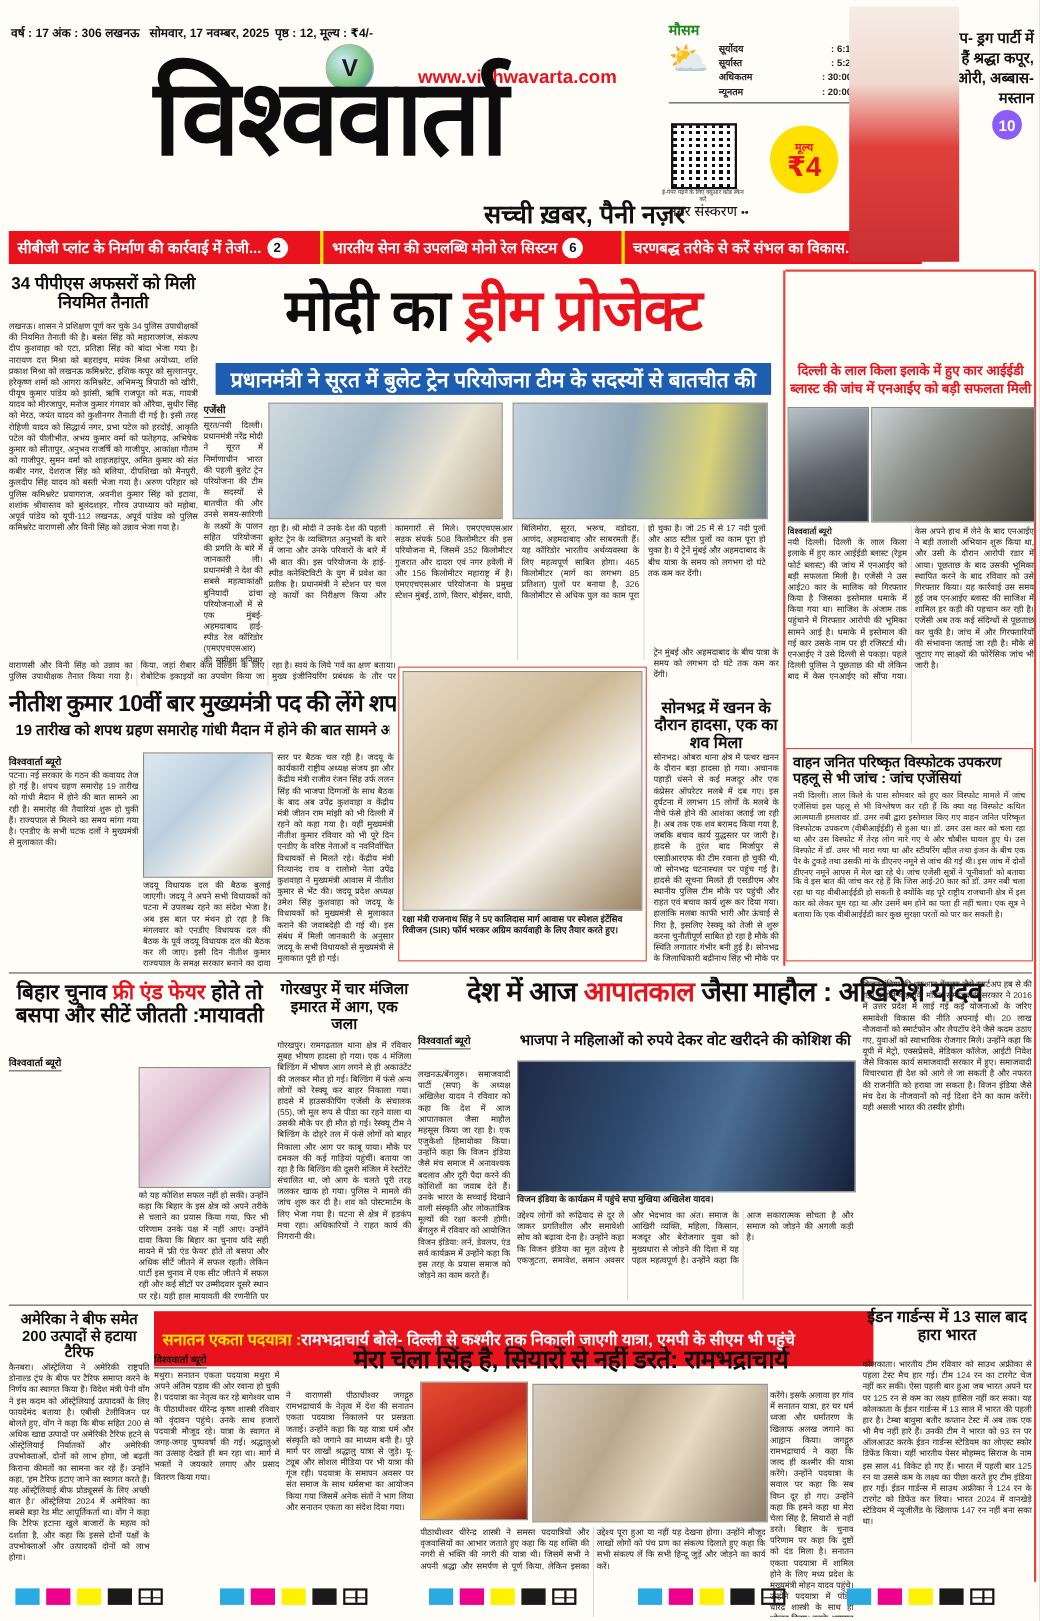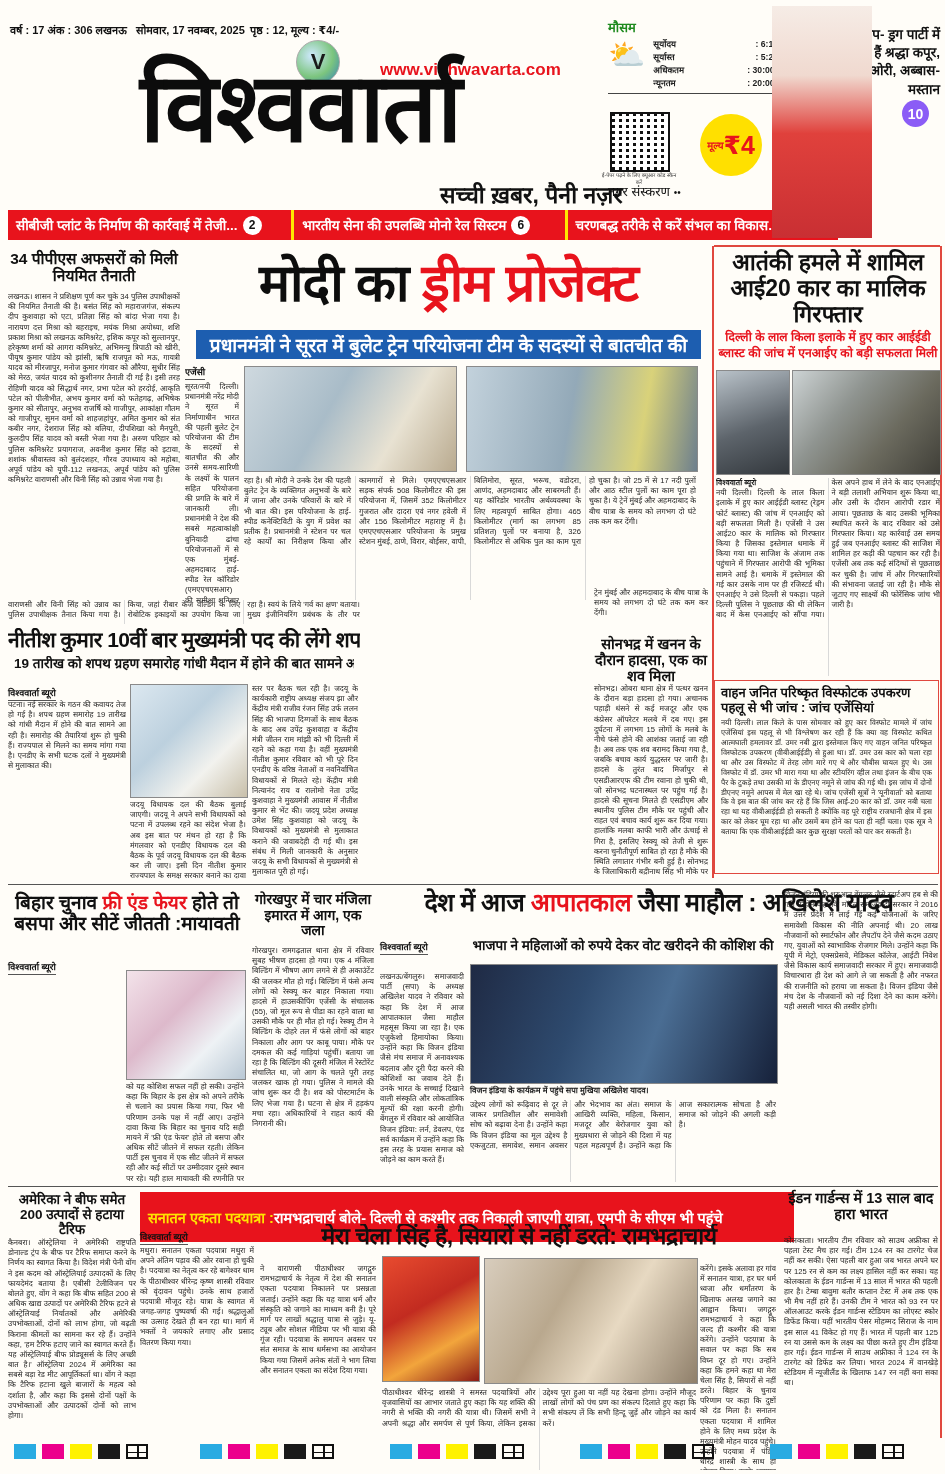--- a/index.html
+++ b/index.html
@@ -18,21 +18,21 @@
   .caption{font-size:8px;font-weight:bold;color:#1c1c1c;line-height:1.25;text-align:left}
   .redframe{border:1.4px solid #e0483f}
   .vline-red{width:2px;background:#e0483f}
   .hline-red{height:2px;background:#e0483f}
   .hr-black{height:1px;background:#555}
   .teaser-bar{background:#e8131c;display:flex;align-items:center}
   .teaser{display:flex;align-items:center;gap:5px;color:#fff;font-weight:bold;font-size:13.5px;padding:0 8px;white-space:nowrap;overflow:hidden}
   .teaser .pg{background:#fff;color:#111;border-radius:50%;width:19px;height:19px;display:flex;align-items:center;justify-content:center;font-size:12px;flex:0 0 auto}
   .ydiv{width:3px;height:100%;background:#ffe400;flex:0 0 auto}
   .wrow{display:flex;justify-content:space-between;font-size:8.6px;font-weight:bold;color:#222;line-height:1.5}
-  .pricecircle{background:#ffe000;border-radius:50%;width:62px;height:62px;display:flex;flex-direction:row;align-items:center;justify-content:center;color:#e8131c;font-weight:bold}
+  .pricecircle{background:#ffe000;border-radius:50%;width:62px;height:62px;display:flex;flex-direction:column;align-items:center;justify-content:center;color:#e8131c;font-weight:bold}
   .qr{background:
       repeating-linear-gradient(0deg,#111 0 3px,#fff 3px 6px),
       repeating-linear-gradient(90deg,#111 0 3px,#fff 3px 7px);
       background-blend-mode:lighten;border:2px solid #111}
   .pagecircle{background:#8b5cf6;color:#fff;border-radius:50%;width:27px;height:27px;display:flex;align-items:center;justify-content:center;font-weight:bold;font-size:14px}
   .bluebar{background:#1d5eb0;color:#fff;display:flex;align-items:center;justify-content:center;font-weight:bold;font-size:19px}
   .banner{background:#e8131c;display:flex;align-items:center;padding:11px 8px;font-weight:bold;font-size:14.5px;white-space:nowrap;overflow:hidden}
   .cbar{display:flex;gap:6px;align-items:center}
   .cbar i{width:22px;height:15px;display:block}
   .cbar .reg{border:2px solid #111;width:18px;height:11px;position:relative}
@@ -135,21 +135,20 @@
   <div class="abs bluebar" style="left:196px;top:330px;width:505px;height:29px">प्रधानमंत्री ने सूरत में बुलेट ट्रेन परियोजना टीम के सदस्यों से बातचीत की</div>
 
   <div class="abs j" style="left:185px;top:366px;width:54px;height:236px">
     <div class="byline">एजेंसी</div>
     <div>सूरत/नयी दिल्ली। प्रधानमंत्री नरेंद्र मोदी ने सूरत में निर्माणाधीन भारत की पहली बुलेट ट्रेन परियोजना की टीम के सदस्यों से बातचीत की और उनसे समय-सारिणी के लक्ष्यों के पालन सहित परियोजना की प्रगति के बारे में जानकारी ली। प्रधानमंत्री ने देश की सबसे महत्वाकांक्षी बुनियादी ढांचा परियोजनाओं में से एक मुंबई-अहमदाबाद हाई-स्पीड रेल कॉरिडोर (एमएएचएसआर) की समीक्षा शनिवार को की थी और निर्माणाधीन बुलेट ट्रेन स्टेशन का दौरा किया था। यह परियोजना देश में हाई-स्पीड कनेक्टिविटी के युग में प्रवेश का प्रतीक है। प्रधानमंत्री ने सूरत में बुलेट ट्रेन से जुड़ी प्रगति का जायजा लिया।</div>
   </div>
   <div class="abs photo" style="left:244px;top:366px;width:211px;height:104px;background:linear-gradient(120deg,#cfd9df 0%,#a9bcc8 40%,#e8e2d2 70%,#b9aa8f 100%)"></div>
   <div class="abs photo" style="left:466px;top:366px;width:230px;height:104px;background:linear-gradient(100deg,#c3d2dc 0%,#93a9b8 45%,#d9d27a 75%,#6d7f8d 100%)"></div>
   <div class="abs j cols4" style="left:244px;top:476px;width:452px;height:124px">रहा है। श्री मोदी ने उनके देश की पहली बुलेट ट्रेन के व्यक्तिगत अनुभवों के बारे में जाना और उनके परिवारों के बारे में भी बात की। इस परियोजना के हाई-स्पीड कनेक्टिविटी के युग में प्रवेश का प्रतीक है। प्रधानमंत्री ने स्टेशन पर चल रहे कार्यों का निरीक्षण किया और कामगारों से मिले। एमएएचएसआर सड़क संपर्क 508 किलोमीटर की इस परियोजना में, जिसमें 352 किलोमीटर गुजरात और दादरा एवं नगर हवेली में और 156 किलोमीटर महाराष्ट्र में है। एमएएचएसआर परियोजना के प्रमुख स्टेशन मुंबई, ठाणे, विरार, बोईसर, वापी, बिलिमोरा, सूरत, भरूच, वडोदरा, आणंद, अहमदाबाद और साबरमती हैं। यह कॉरिडोर भारतीय अर्थव्यवस्था के लिए महत्वपूर्ण साबित होगा। 465 किलोमीटर (मार्ग का लगभग 85 प्रतिशत) पुलों पर बनाया है, 326 किलोमीटर से अधिक पुल का काम पूरा हो चुका है। जो 25 में से 17 नदी पुलों और आठ स्टील पुलों का काम पूरा हो चुका है। ये ट्रेनें मुंबई और अहमदाबाद के बीच यात्रा के समय को लगभग दो घंटे तक कम कर देंगी।</div>
 
-  <div class="abs hl ctr" style="left:718px;top:250px;width:220px;font-size:23px">आतंकी हमले में शामिल आई20 कार का मालिक गिरफ्तार</div>
   <div class="abs ctr red b" style="left:718px;top:330px;width:220px;font-size:12.2px;line-height:1.3">दिल्ली के लाल किला इलाके में हुए कार आईईडी ब्लास्ट की जांच में एनआईए को बड़ी सफलता मिली</div>
   <div class="abs photo" style="left:716px;top:370px;width:72px;height:103px;background:linear-gradient(160deg,#b9c2c9 0%,#5d646b 55%,#33383d 100%)"></div>
   <div class="abs photo" style="left:792px;top:370px;width:147px;height:103px;background:linear-gradient(130deg,#cdd3d4 0%,#8f9490 35%,#6b6a5e 65%,#403f38 100%)"></div>
   <div class="abs j cols2" style="left:716px;top:478px;width:224px;height:198px">
     <span class="b">विश्ववार्ता ब्यूरो</span><br>
     <span>नयी दिल्ली। दिल्ली के लाल किला इलाके में हुए कार आईईडी ब्लास्ट (रेड्रम फोर्ट ब्लास्ट) की जांच में एनआईए को बड़ी सफलता मिली है। एजेंसी ने उस आई20 कार के मालिक को गिरफ्तार किया है जिसका इस्तेमाल धमाके में किया गया था। साजिश के अंजाम तक पहुंचाने में गिरफ्तार आरोपी की भूमिका सामने आई है। धमाके में इस्तेमाल की गई कार उसके नाम पर ही रजिस्टर्ड थी। एनआईए ने उसे दिल्ली से पकड़ा। पहले दिल्ली पुलिस ने पूछताछ की थी लेकिन बाद में केस एनआईए को सौंपा गया। केस अपने हाथ में लेने के बाद एनआईए ने बड़ी तलाशी अभियान शुरू किया था, और उसी के दौरान आरोपी रडार में आया। पूछताछ के बाद उसकी भूमिका स्थापित करने के बाद रविवार को उसे गिरफ्तार किया। यह कार्रवाई उस समय हुई जब एनआईए ब्लास्ट की साजिश में शामिल हर कड़ी की पहचान कर रही है। एजेंसी अब तक कई संदिग्धों से पूछताछ कर चुकी है। जांच में और गिरफ्तारियों की संभावना जताई जा रही है। मौके से जुटाए गए साक्ष्यों की फोरेंसिक जांच भी जारी है।</span>
   </div>
 
   <div class="abs redframe" style="left:714px;top:680px;width:225px;height:194px;background:#fffdf6;padding:5px 6px;box-sizing:border-box">
     <div class="hl" style="font-size:13px;margin-bottom:3px">वाहन जनित परिष्कृत विस्फोटक उपकरण पहलू से भी जांच : जांच एजेंसियां</div>
@@ -157,20 +156,24 @@
   </div>
 
   <div class="abs hl ctr nowrap" style="left:8px;top:628px;width:352px;font-size:21px;letter-spacing:-0.5px">नीतीश कुमार 10वीं बार मुख्यमंत्री पद की लेंगे शपथ</div>
   <div class="abs hl ctr nowrap" style="left:14px;top:656px;width:340px;font-size:13.5px">19 तारीख को शपथ ग्रहण समारोह गांधी मैदान में होने की बात सामने आ रही है</div>
   <div class="abs" style="left:8px;top:682px"><span class="byline">विश्ववार्ता ब्यूरो</span></div>
   <div class="abs j" style="left:8px;top:700px;width:118px;height:180px">पटना। नई सरकार के गठन की कवायद तेज हो गई है। शपथ ग्रहण समारोह 19 तारीख को गांधी मैदान में होने की बात सामने आ रही है। समारोह की तैयारियां शुरू हो चुकी हैं। राज्यपाल से मिलने का समय मांगा गया है। एनडीए के सभी घटक दलों ने मुख्यमंत्री से मुलाकात की।</div>
   <div class="abs photo" style="left:130px;top:684px;width:116px;height:112px;background:linear-gradient(135deg,#dce8f0 0%,#bcd0de 40%,#f2f2ee 70%,#c8bfa9 100%)"></div>
   <div class="abs j" style="left:130px;top:800px;width:116px;height:80px">जदयू विधायक दल की बैठक बुलाई जाएगी। जदयू ने अपने सभी विधायकों को पटना में उपलब्ध रहने का संदेश भेजा है। अब इस बात पर मंथन हो रहा है कि मंगलवार को एनडीए विधायक दल की बैठक के पूर्व जदयू विधायक दल की बैठक कर ली जाए। इसी दिन नीतीश कुमार राज्यपाल के समक्ष सरकार बनाने का दावा पेश करेंगे। संभव है कि बुधवार को नई सरकार का शपथ ग्रहण हो जाए। सरकार गठन को ले एनडीए के स्तर पर दिल्ली में भी उच्च स्तर पर बैठक चल रही है।</div>
   <div class="abs j" style="left:252px;top:684px;width:106px;height:196px">स्तर पर बैठक चल रही है। जदयू के कार्यकारी राष्ट्रीय अध्यक्ष संजय झा और केंद्रीय मंत्री राजीव रंजन सिंह उर्फ ललन सिंह की भाजपा दिग्गजों के साथ बैठक के बाद अब उपेंद्र कुशवाहा व केंद्रीय मंत्री जीतन राम मांझी को भी दिल्ली में रहने को कहा गया है। वहीं मुख्यमंत्री नीतीश कुमार रविवार को भी पूरे दिन एनडीए के वरिष्ठ नेताओं व नवनिर्वाचित विधायकों से मिलते रहे। केंद्रीय मंत्री नित्यानंद राय व रालोमो नेता उपेंद्र कुशवाहा ने मुख्यमंत्री आवास में नीतीश कुमार से भेंट की। जदयू प्रदेश अध्यक्ष उमेश सिंह कुशवाहा को जदयू के विधायकों को मुख्यमंत्री से मुलाकात कराने की जवाबदेही दी गई थी। इस संबंध में मिली जानकारी के अनुसार जदयू के सभी विधायकों से मुख्यमंत्री से मुलाकात पूरी हो गई।</div>
 
+  <div class="abs redframe" style="left:362px;top:606px;width:226px;height:268px;background:#fffdf6;box-sizing:border-box;padding:3px">
+    <div class="photo" style="width:100%;height:218px;box-sizing:border-box;background:linear-gradient(140deg,#e8dcc8 0%,#cdb895 40%,#f4f1ea 65%,#9c8563 100%)"></div>
+    <div class="caption" style="margin-top:3px">रक्षा मंत्री राजनाथ सिंह ने 5ए कालिदास मार्ग आवास पर स्पेशल इंटेंसिव रिवीजन (SIR) फॉर्म भरकर अग्रिम कार्यवाही के लिए तैयार करते हुए।</div>
+  </div>
 
   <div class="abs j" style="left:594px;top:588px;width:114px;height:44px">ट्रेन मुंबई और अहमदाबाद के बीच यात्रा के समय को लगभग दो घंटे तक कम कर देंगी।</div>
   <div class="abs hl ctr" style="left:594px;top:636px;width:114px;font-size:14.5px">सोनभद्र में खनन के दौरान हादसा, एक का शव मिला</div>
   <div class="abs j" style="left:594px;top:684px;width:114px;height:192px">सोनभद्र। ओबरा थाना क्षेत्र में पत्थर खनन के दौरान बड़ा हादसा हो गया। अचानक पहाड़ी धंसने से कई मजदूर और एक कंप्रेसर ऑपरेटर मलबे में दब गए। इस दुर्घटना में लगभग 15 लोगों के मलबे के नीचे फंसे होने की आशंका जताई जा रही है। अब तक एक शव बरामद किया गया है, जबकि बचाव कार्य युद्धस्तर पर जारी है। हादसे के तुरंत बाद मिर्जापुर से एसडीआरएफ की टीम रवाना हो चुकी थी, जो सोनभद्र घटनास्थल पर पहुंच गई है। हादसे की सूचना मिलते ही एसडीएम और स्थानीय पुलिस टीम मौके पर पहुंची और राहत एवं बचाव कार्य शुरू कर दिया गया। हालांकि मलबा काफी भारी और ऊंचाई से गिरा है, इसलिए रेस्क्यू को तेजी से शुरू करना चुनौतीपूर्ण साबित हो रहा है मौके की स्थिति लगातार गंभीर बनी हुई है। सोनभद्र के जिलाधिकारी बद्रीनाथ सिंह भी मौके पर पहुंचे।</div>
 
   <div class="abs hr-black" style="left:8px;top:884px;width:930px"></div>
 
   <div class="abs hl ctr" style="left:8px;top:892px;width:238px;font-size:19px">
     <span>बिहार चुनाव </span><span class="red">फ्री एंड फेयर</span><span> होते तो बसपा और सीटें जीतती :मायावती</span>
   </div>

